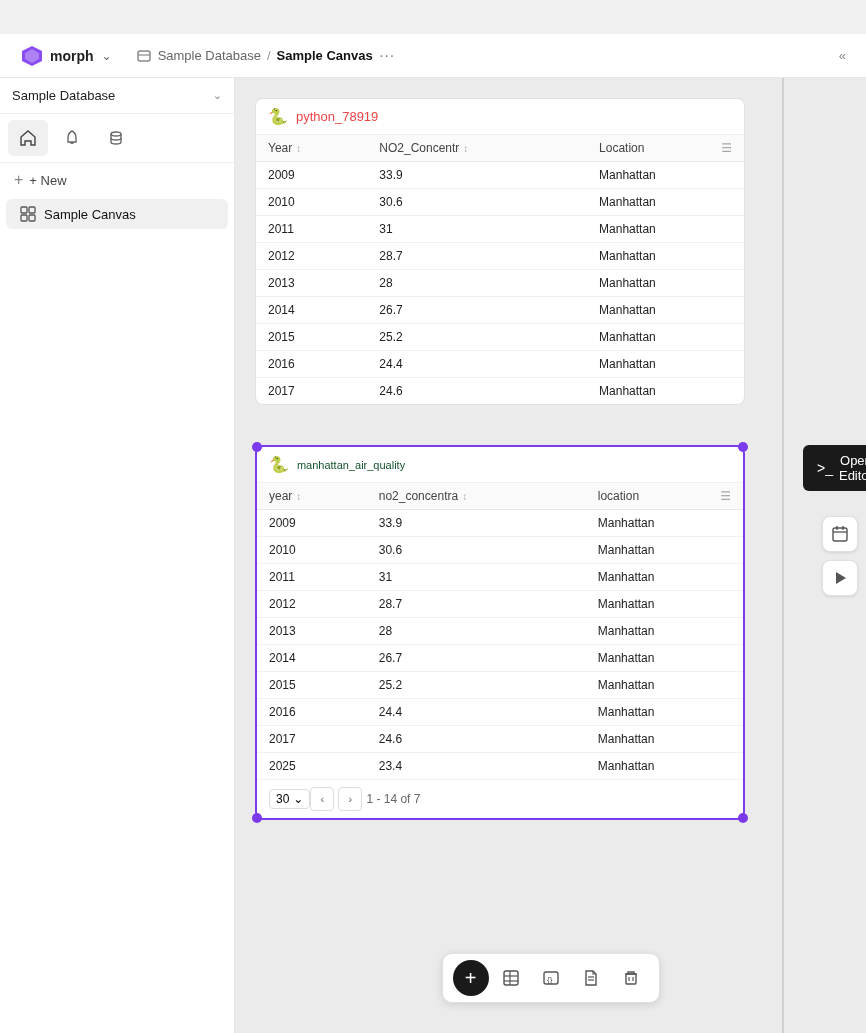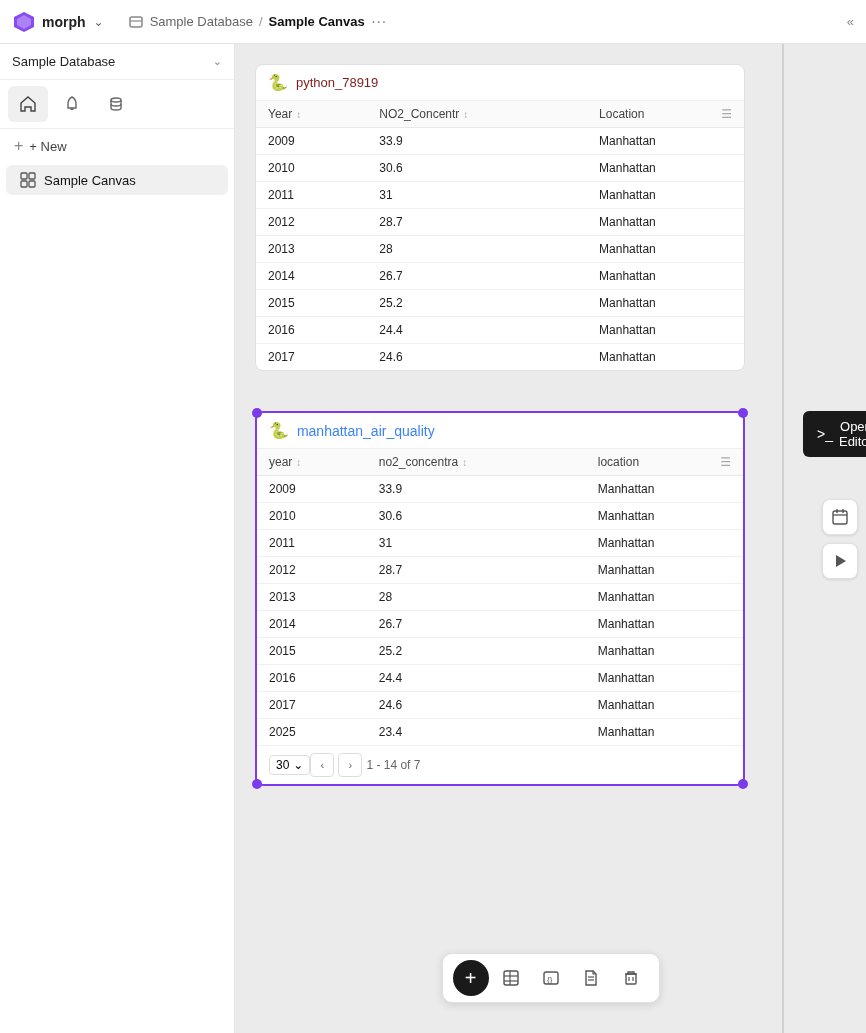--- a/index.html
+++ b/index.html
@@ -1,19 +1,19 @@
 <!DOCTYPE html>
 <html><head>
   <meta charset="utf-8">
   <style>
     * { box-sizing: border-box; margin: 0; padding: 0; }
     body { font-family: -apple-system, BlinkMacSystemFont, 'Segoe UI', sans-serif; font-size: 13px; background: #f0f0f0; display: flex; flex-direction: column; height: 1033px; overflow: hidden; }
 
     
-    .top-bar { display: flex; align-items: center; height: 44px; background: #fff; border-bottom: 1px solid #e5e5e5; padding: 0 12px; gap: 8px; flex-shrink: 0; }
+    .top-bar { display: flex; align-items: center; height: 44px; background: #fff; border-bottom: 1px solid #e5e5e5; padding: 0 20px; gap: 8px; flex-shrink: 0; margin-top: 34px; }
     .top-bar-logo { display: flex; align-items: center; gap: 6px; font-weight: 600; font-size: 14px; color: #222; }
     .logo-icon { width: 24px; height: 24px; }
     .top-bar-chevron { cursor: pointer; color: #666; font-size: 12px; }
     .top-bar-collapse { margin-left: auto; cursor: pointer; color: #888; }
     .breadcrumb-area { display: flex; align-items: center; gap: 6px; flex: 1; padding-left: 16px; }
     .breadcrumb-text { color: #666; font-size: 13px; }
     .breadcrumb-slash { color: #999; }
     .breadcrumb-current { font-weight: 600; color: #111; font-size: 13px; }
     .breadcrumb-more { color: #888; cursor: pointer; font-size: 16px; }
 
@@ -34,21 +34,21 @@
     .canvas-label { font-size: 13px; font-weight: 500; color: #111; }
     .sidebar-all-items { display: flex; align-items: center; gap: 8px; padding: 7px 22px; cursor: pointer; color: #555; font-size: 13px; }
 
     
     .content { flex: 1; background: #ebebeb; overflow: auto; position: relative; padding: 20px; }
 
     
     .python-block { background: #fff; border-radius: 8px; border: 1px solid #e0e0e0; width: 490px; margin-bottom: 16px; overflow: hidden; }
     .block-header { display: flex; align-items: center; gap: 8px; padding: 8px 12px; border-bottom: 1px solid #f0f0f0; }
     .block-header-icon { font-size: 16px; }
-    .block-header-name { font-size: 13px; font-weight: 500; color: #7f1d1d; }
+    .block-header-name { font-size: 13px; font-weight: 500; color: #ef4444; }
     .data-table { width: 100%; border-collapse: collapse; }
     .data-table th { padding: 6px 12px; text-align: left; font-size: 12px; font-weight: 500; color: #444; border-bottom: 1px solid #e8e8e8; background: #fafafa; }
     .data-table td { padding: 6px 12px; font-size: 12px; color: #222; border-bottom: 1px solid #f0f0f0; }
     .data-table tr:last-child td { border-bottom: none; }
     .th-sort { display: inline-flex; align-items: center; gap: 4px; }
     .sort-icon { color: #aaa; font-size: 10px; }
     .col-menu { float: right; color: #aaa; cursor: pointer; }
 
     
     .canvas-area { position: relative; }
@@ -60,21 +60,21 @@
 
     
     .data-node { position: relative; background: #fff; border-radius: 8px; border: 2px solid #7c3aed; width: 490px; margin-top: 40px; overflow: visible; }
     .node-handle { width: 10px; height: 10px; background: #7c3aed; border-radius: 50%; position: absolute; }
     .handle-tl { top: -5px; left: -5px; }
     .handle-tr { top: -5px; right: -5px; }
     .handle-bl { bottom: -5px; left: -5px; }
     .handle-br { bottom: -5px; right: -5px; }
     .node-header { display: flex; align-items: center; gap: 8px; padding: 8px 12px; border-bottom: 1px solid #f0f0f0; }
     .node-header-icon { font-size: 16px; }
-    .node-title { font-size: 14px; font-weight: 500; color: #3b82f6; }
+    .node-title { font-size: 11px; font-weight: 500; color: #14532d; }
     .node-table { width: 100%; border-collapse: collapse; }
     .node-table th { padding: 6px 12px; text-align: left; font-size: 12px; font-weight: 500; color: #444; border-bottom: 1px solid #e8e8e8; background: #fafafa; }
     .node-table td { padding: 6px 12px; font-size: 12px; color: #222; border-bottom: 1px solid #f0f0f0; }
     .node-table tr:last-child td { border-bottom: none; }
     .node-footer { display: flex; align-items: center; padding: 7px 12px; border-top: 1px solid #f0f0f0; }
     .page-size-select { display: flex; align-items: center; gap: 4px; border: 1px solid #ddd; border-radius: 4px; padding: 2px 6px; font-size: 12px; cursor: pointer; }
     .page-nav { display: flex; gap: 4px; }
     .page-nav-btn { width: 24px; height: 24px; display: flex; align-items: center; justify-content: center; border: 1px solid #ddd; border-radius: 4px; background: #fff; cursor: pointer; color: #666; font-size: 11px; }
     .page-info { font-size: 12px; color: #666; margin-left: 4px; }
 

